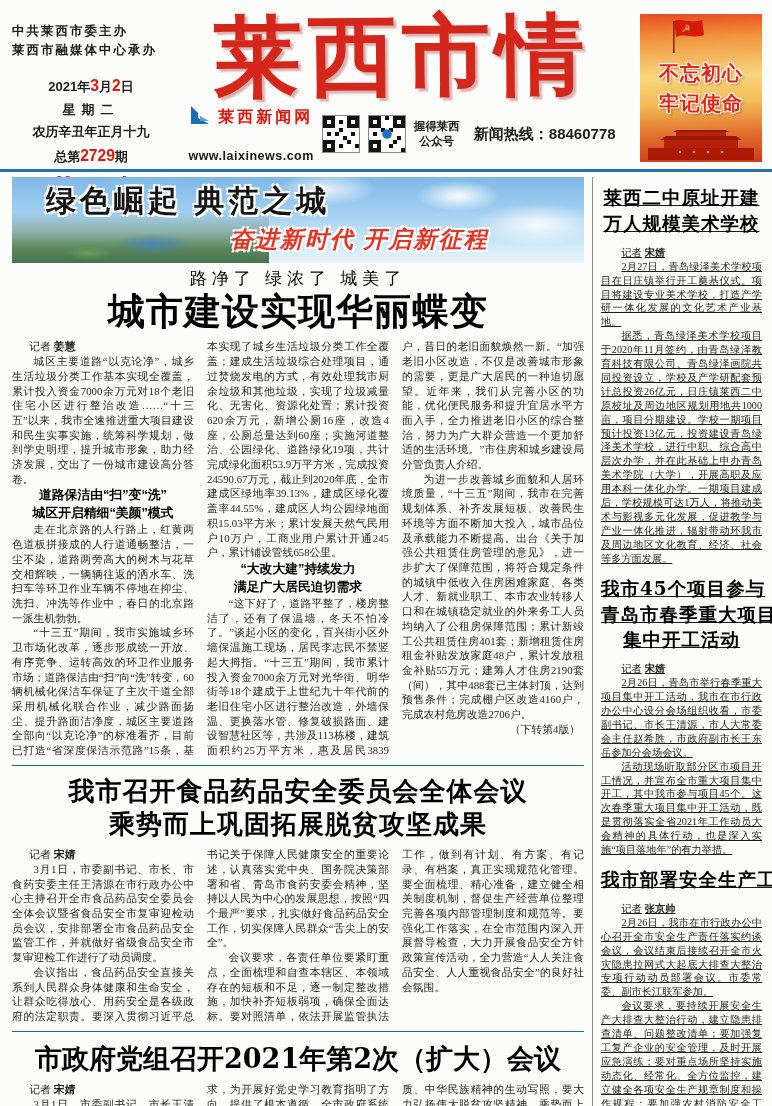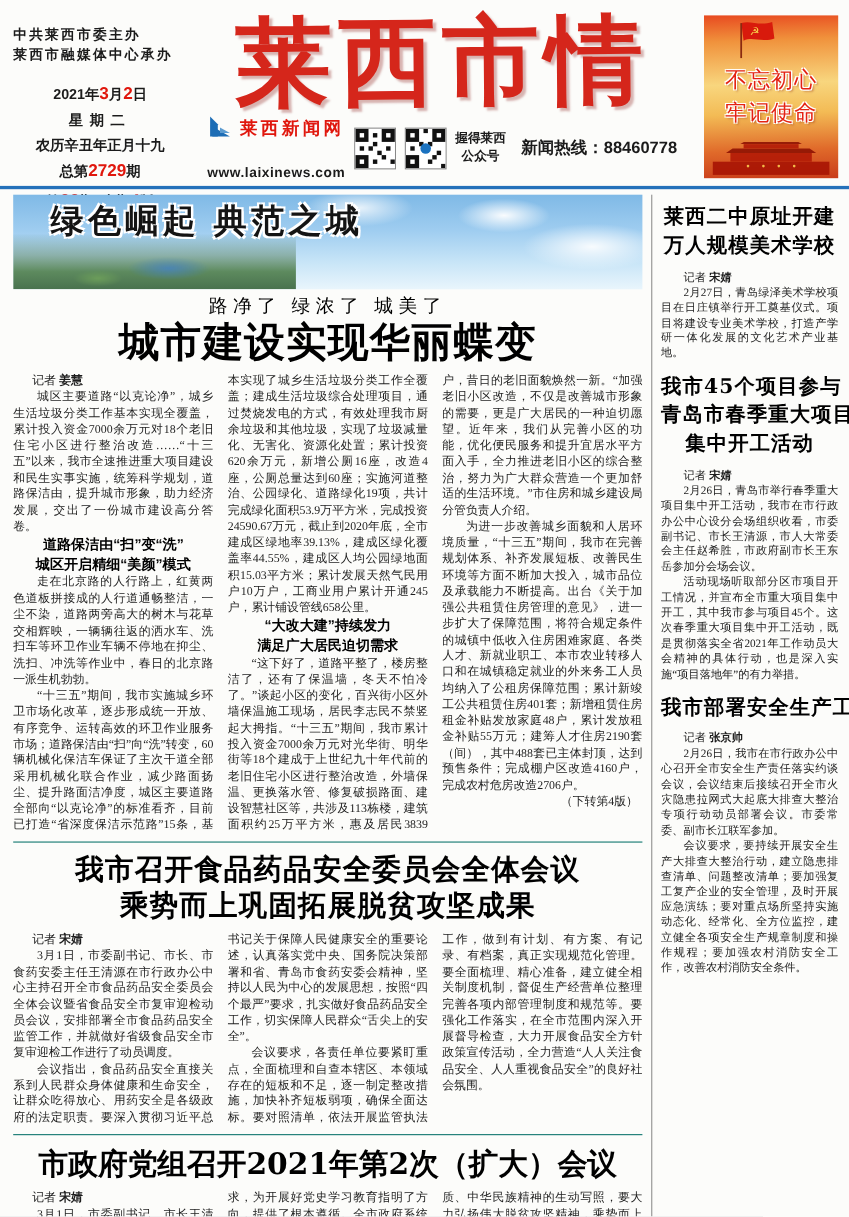--- a/index.html
+++ b/index.html
@@ -33,21 +33,21 @@
   .qr svg{display:block;width:100%;height:100%;}
   .wechat-caption{font-weight:900;font-size:11.5px;line-height:1.35;text-align:center;font-family:"Liberation Sans",sans-serif;white-space:nowrap;}
   .hotline{font-weight:900;font-size:15px;margin-left:6px;white-space:nowrap;font-family:"Liberation Sans",sans-serif;}
   
   .slogan-box{
     width:122px;height:148px;flex:none;margin-top:6px;margin-left:6px;position:relative;overflow:hidden;
     background:linear-gradient(178deg,#e84a20 0%,#f0923c 16%,#f8d67e 42%,#f3bb55 60%,#e06a2a 82%,#c93c1a 100%);
     display:flex;flex-direction:column;align-items:center;justify-content:center;
   }
   .slogan-text{
-    z-index:3;color:#e42313;font-weight:400;font-size:20px;line-height:1.5;letter-spacing:1px;
+    z-index:3;color:#e42313;font-weight:700;font-size:20px;line-height:1.5;letter-spacing:1px;
     font-family:"Liberation Sans",sans-serif;text-align:center;
     text-shadow:-1px -1px 0 #fff,1px -1px 0 #fff,-1px 1px 0 #fff,1px 1px 0 #fff,2px 2px 2px rgba(120,0,0,.4);
   }
   .flag-icon{position:absolute;top:5px;left:24px;z-index:2;}
   .tiananmen-icon{position:absolute;bottom:-2px;left:0;width:100%;z-index:1;opacity:.9;}
   
   .content{display:flex;padding:5px 10px 0 12px;}
   .left-col{width:572px;flex:none;padding-right:8px;}
   .right-col{flex:1;border-left:1px solid #8f8f8f;padding-left:8px;min-width:0;}
   
@@ -88,21 +88,21 @@
   p.byline b{margin-left:3px;}
   .subhead{font-weight:900;text-align:center;font-size:12.8px;line-height:18px;margin:3px 0;font-family:"Liberation Sans",sans-serif;color:#000;}
   .subhead span{display:block;text-indent:0;}
   p.jump{text-align:right;text-indent:0;padding-right:4px;}
   
   .l-article{border-top:1px solid #0f766e;margin-top:7px;padding-top:9px;}
   .mid-headline{text-align:center;font-weight:900;color:#000;margin:0 0 6px;font-family:"DejaVu Serif","Liberation Serif",serif;}
   .mid-headline span{display:block;font-size:26px;line-height:1.28;letter-spacing:1px;white-space:nowrap;}
   .gov-headline{text-align:center;font-weight:900;font-size:27px;line-height:1.2;letter-spacing:0;margin:2px 0 7px;color:#000;font-family:"DejaVu Serif","Liberation Serif",serif;white-space:nowrap;}
   
-  .r-article{margin-bottom:10px;}
+  .r-article{margin-bottom:10px;text-decoration:underline;}
   .r-headline{text-align:center;font-weight:900;color:#000;margin:8px 0 9px;font-family:"DejaVu Serif","Liberation Serif",serif;}
   .r-headline span{display:block;font-size:18.5px;line-height:1.4;letter-spacing:1px;white-space:nowrap;}
   .r-body{font-size:10.2px;line-height:13.9px;text-align:justify;color:#1d1d1d;}
   .r-body p{margin:0;text-indent:2em;}
 </style>
 </head>
 <body>
 
 <div class="page">
 
@@ -221,28 +221,29 @@
     </div>
   </div>
 
   <div class="content">
 
     <div class="left-col">
 
       <div class="banner">
         <div class="banner-photo"></div>
         <div class="banner-title">绿色崛起 典范之城</div>
+        <div class="banner-subtitle">奋进新时代 开启新征程</div>
       </div>
 
       <div>
         <div class="kicker">路净了 绿浓了 城美了</div>
         <div class="lead-headline">城市建设实现华丽蝶变</div>
         <div class="body3">
           <p class="byline"><span>记者</span><b>姜慧</b></p>
-          <p>城区主要道路“以克论净”，城乡生活垃圾分类工作基本实现全覆盖，累计投入资金7000余万元对18个老旧住宅小区进行整治改造……“十三五”以来，我市全速推进重大项目建设和民生实事实施，统筹科学规划，道路保洁由，提升城市形象，助力经济发展，交出了一份城市建设高分答卷。</p>
+          <p>城区主要道路“以克论净”，城乡生活垃圾分类工作基本实现全覆盖，累计投入资金7000余万元对18个老旧住宅小区进行整治改造……“十三五”以来，我市全速推进重大项目建设和民生实事实施，统筹科学规划，做到学史明理，提升城市形象，助力经济发展，交出了一份城市建设高分答卷。</p>
           <p class="subhead">
               <span>道路保洁由“扫”变“洗”</span>
               <span>城区开启精细“美颜”模式</span>
             </p>
           <p>走在北京路的人行路上，红黄两色道板拼接成的人行道通畅整洁，一尘不染，道路两旁高大的树木与花草交相辉映，一辆辆往返的洒水车、洗扫车等环卫作业车辆不停地在抑尘、洗扫、冲洗等作业中，春日的北京路一派生机勃勃。</p>
           <p>“十三五”期间，我市实施城乡环卫市场化改革，逐步形成统一开放、有序竞争、运转高效的环卫作业服务市场；道路保洁由“扫”向“洗”转变，60辆机械化保洁车保证了主次干道全部采用机械化联合作业，减少路面扬尘、提升路面洁净度，城区主要道路全部向“以克论净”的标准看齐，目前已打造“省深度保洁示范路”15条，基本实现了城乡生活垃圾分类工作全覆盖；建成生活垃圾综合处理项目，通过焚烧发电的方式，有效处理我市厨余垃圾和其他垃圾，实现了垃圾减量化、无害化、资源化处置；累计投资620余万元，新增公厕16座，改造4座，公厕总量达到60座；实施河道整治、公园绿化、道路绿化19项，共计完成绿化面积53.9万平方米，完成投资24590.67万元，截止到2020年底，全市建成区绿地率39.13%，建成区绿化覆盖率44.55%，建成区人均公园绿地面积15.03平方米；累计发展天然气民用户10万户，工商业用户累计开通245户，累计铺设管线658公里。</p>
           <p class="subhead">
               <span>“大改大建”持续发力</span>
               <span>满足广大居民迫切需求</span>
             </p>
@@ -279,20 +280,21 @@
     <div class="right-col">
 
       <div class="r-article">
         <div class="r-headline">
           <span>莱西二中原址开建</span>
           <span>万人规模美术学校</span>
         </div>
         <div class="r-body">
           <p class="byline"><span>记者</span><b>宋婧</b></p>
           <p>2月27日，青岛绿泽美术学校项目在日庄镇举行开工奠基仪式。项目将建设专业美术学校，打造产学研一体化发展的文化艺术产业基地。</p>
+          <p>据悉，青岛绿泽美术学校项目于2020年11月签约，由青岛绿泽教育科技有限公司、青岛绿泽画院共同投资设立，学校及产学研配套预计总投资26亿元，日庄镇莱西二中原校址及周边地区规划用地共1000亩，项目分期建设。学校一期项目预计投资13亿元，投资建设青岛绿泽美术学校，进行中职、综合高中层次办学，并在此基础上申办青岛美术学院（大学），开展高职及应用本科一体化办学。一期项目建成后，学校规模可达1万人，将推动美术与影视多元化发展，促进教学与产业一体化推进，辐射带动环我市及周边地区文化教育、经济、社会等多方面发展。</p>
         </div>
       </div>
 
       <div class="r-article">
         <div class="r-headline">
           <span>我市45个项目参与</span>
           <span>青岛市春季重大项目</span>
           <span>集中开工活动</span>
         </div>
         <div class="r-body">

